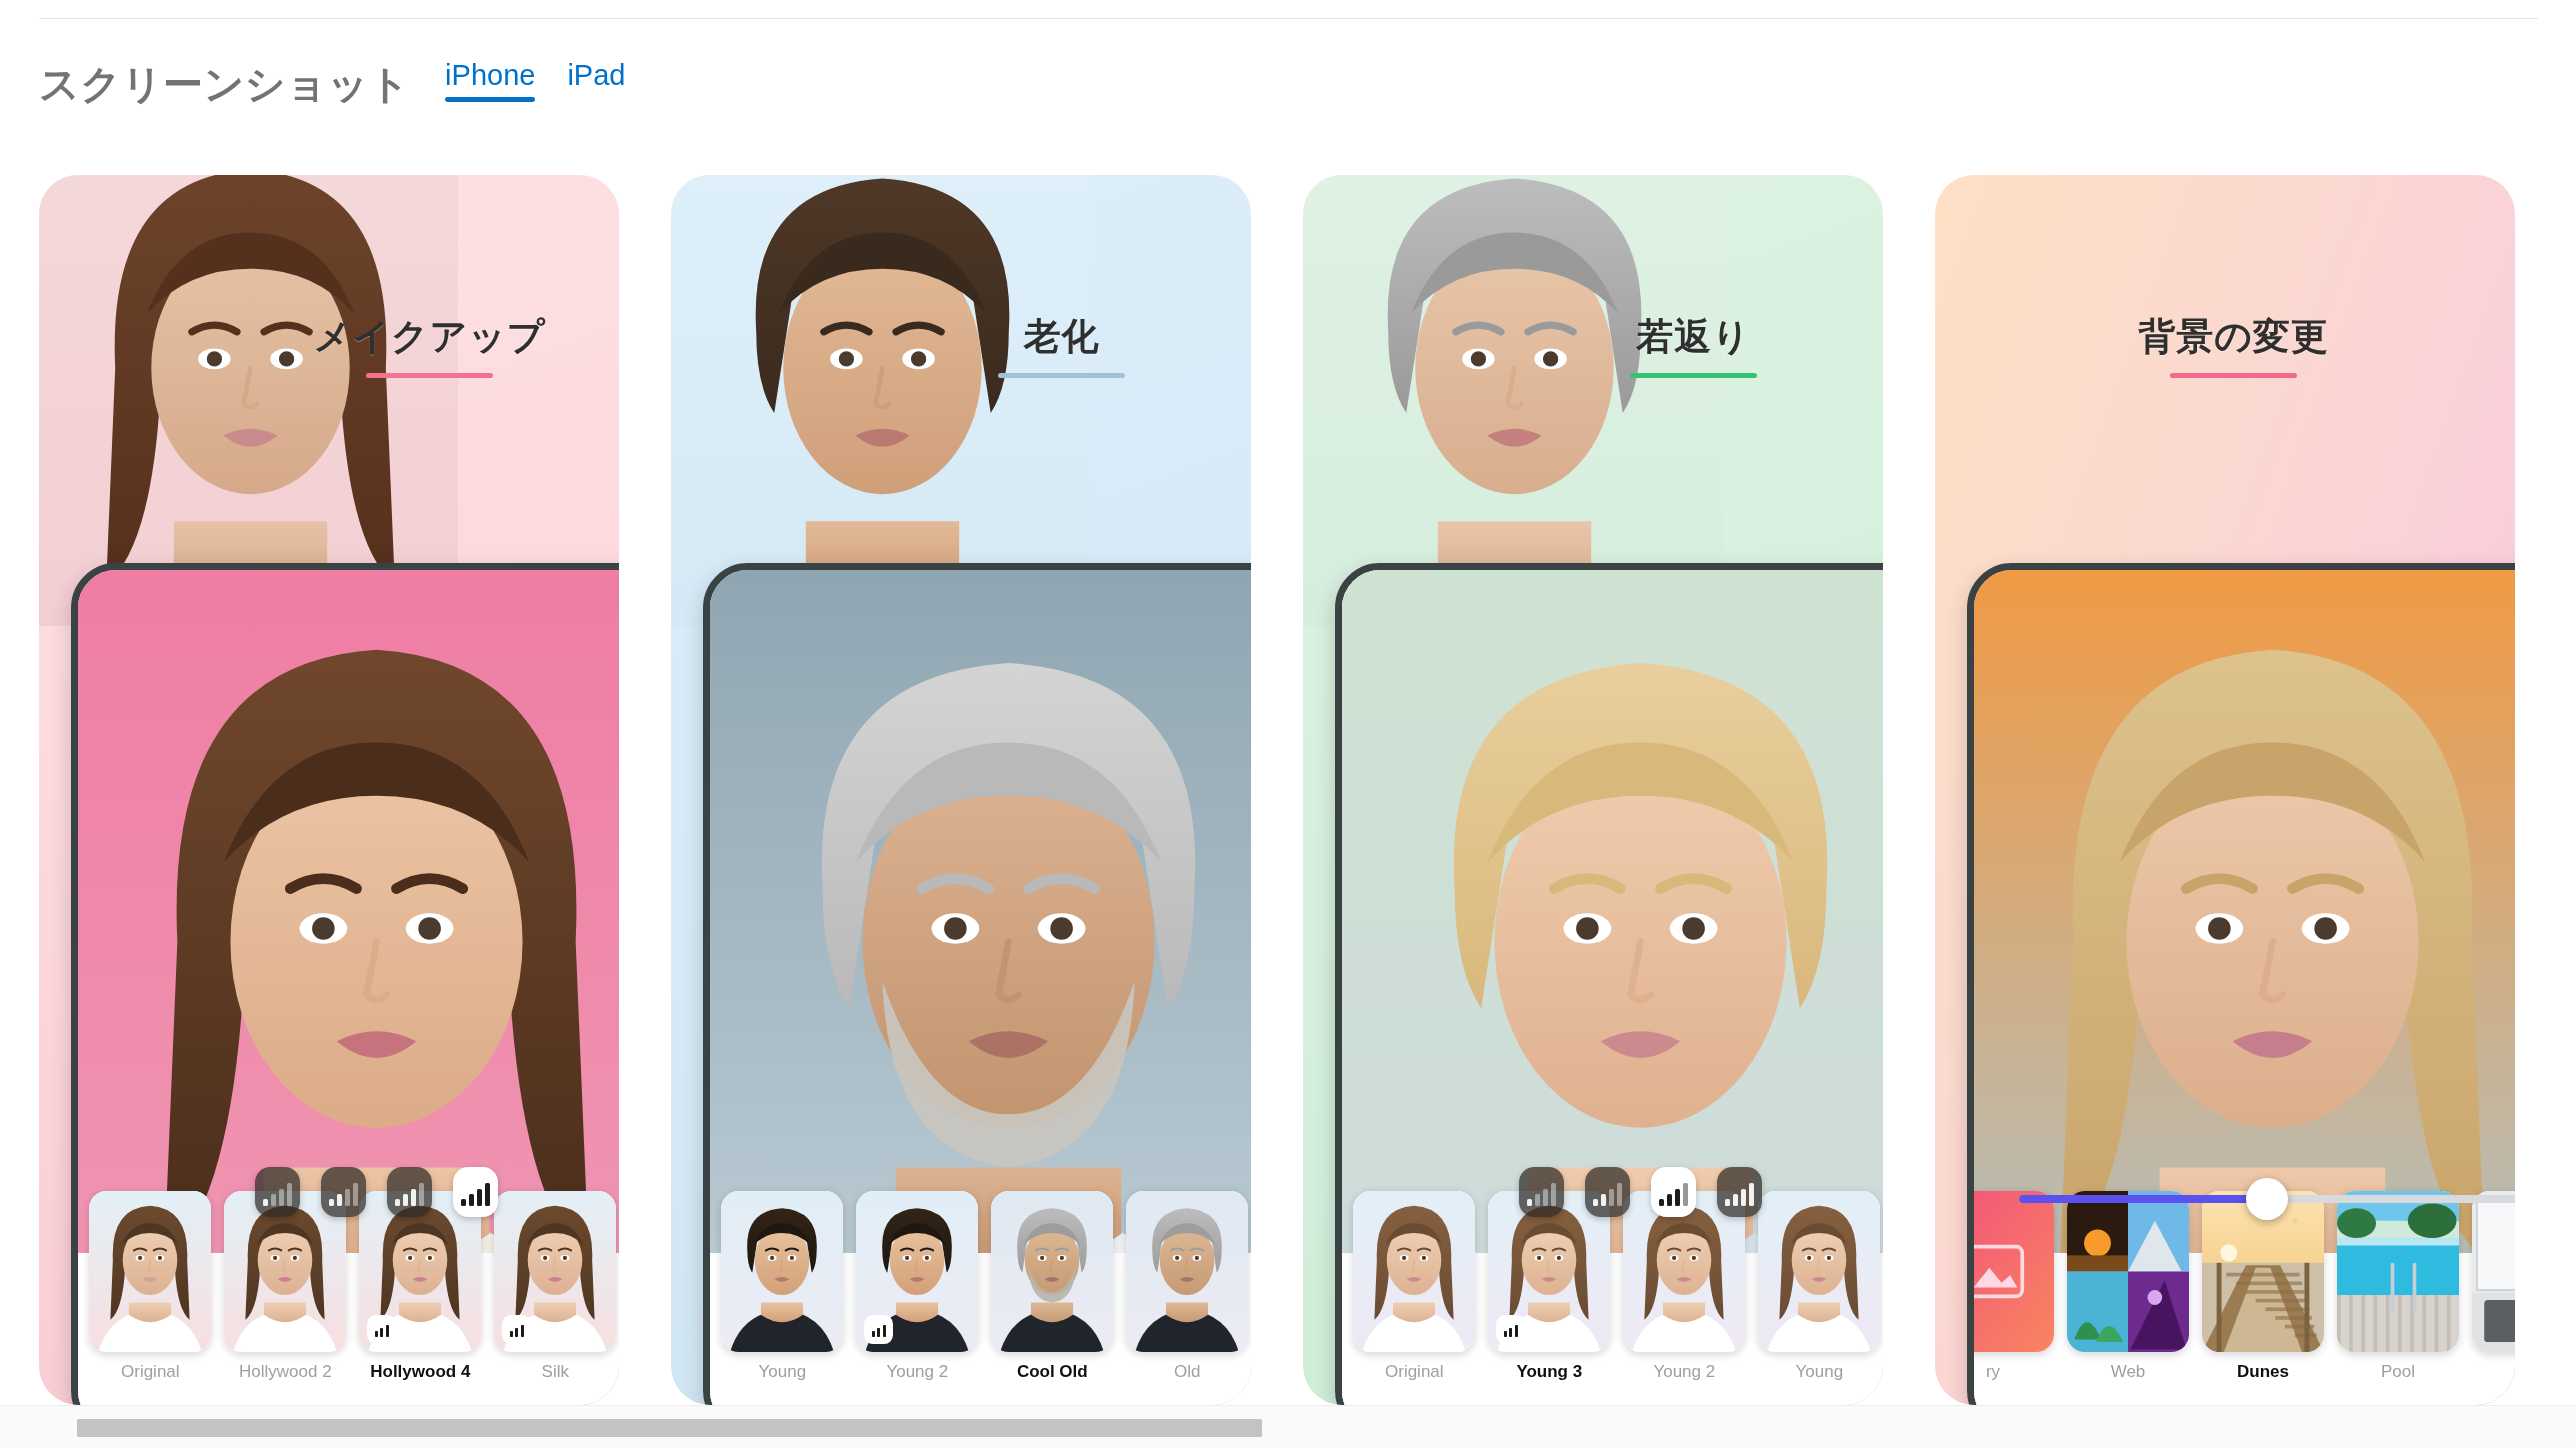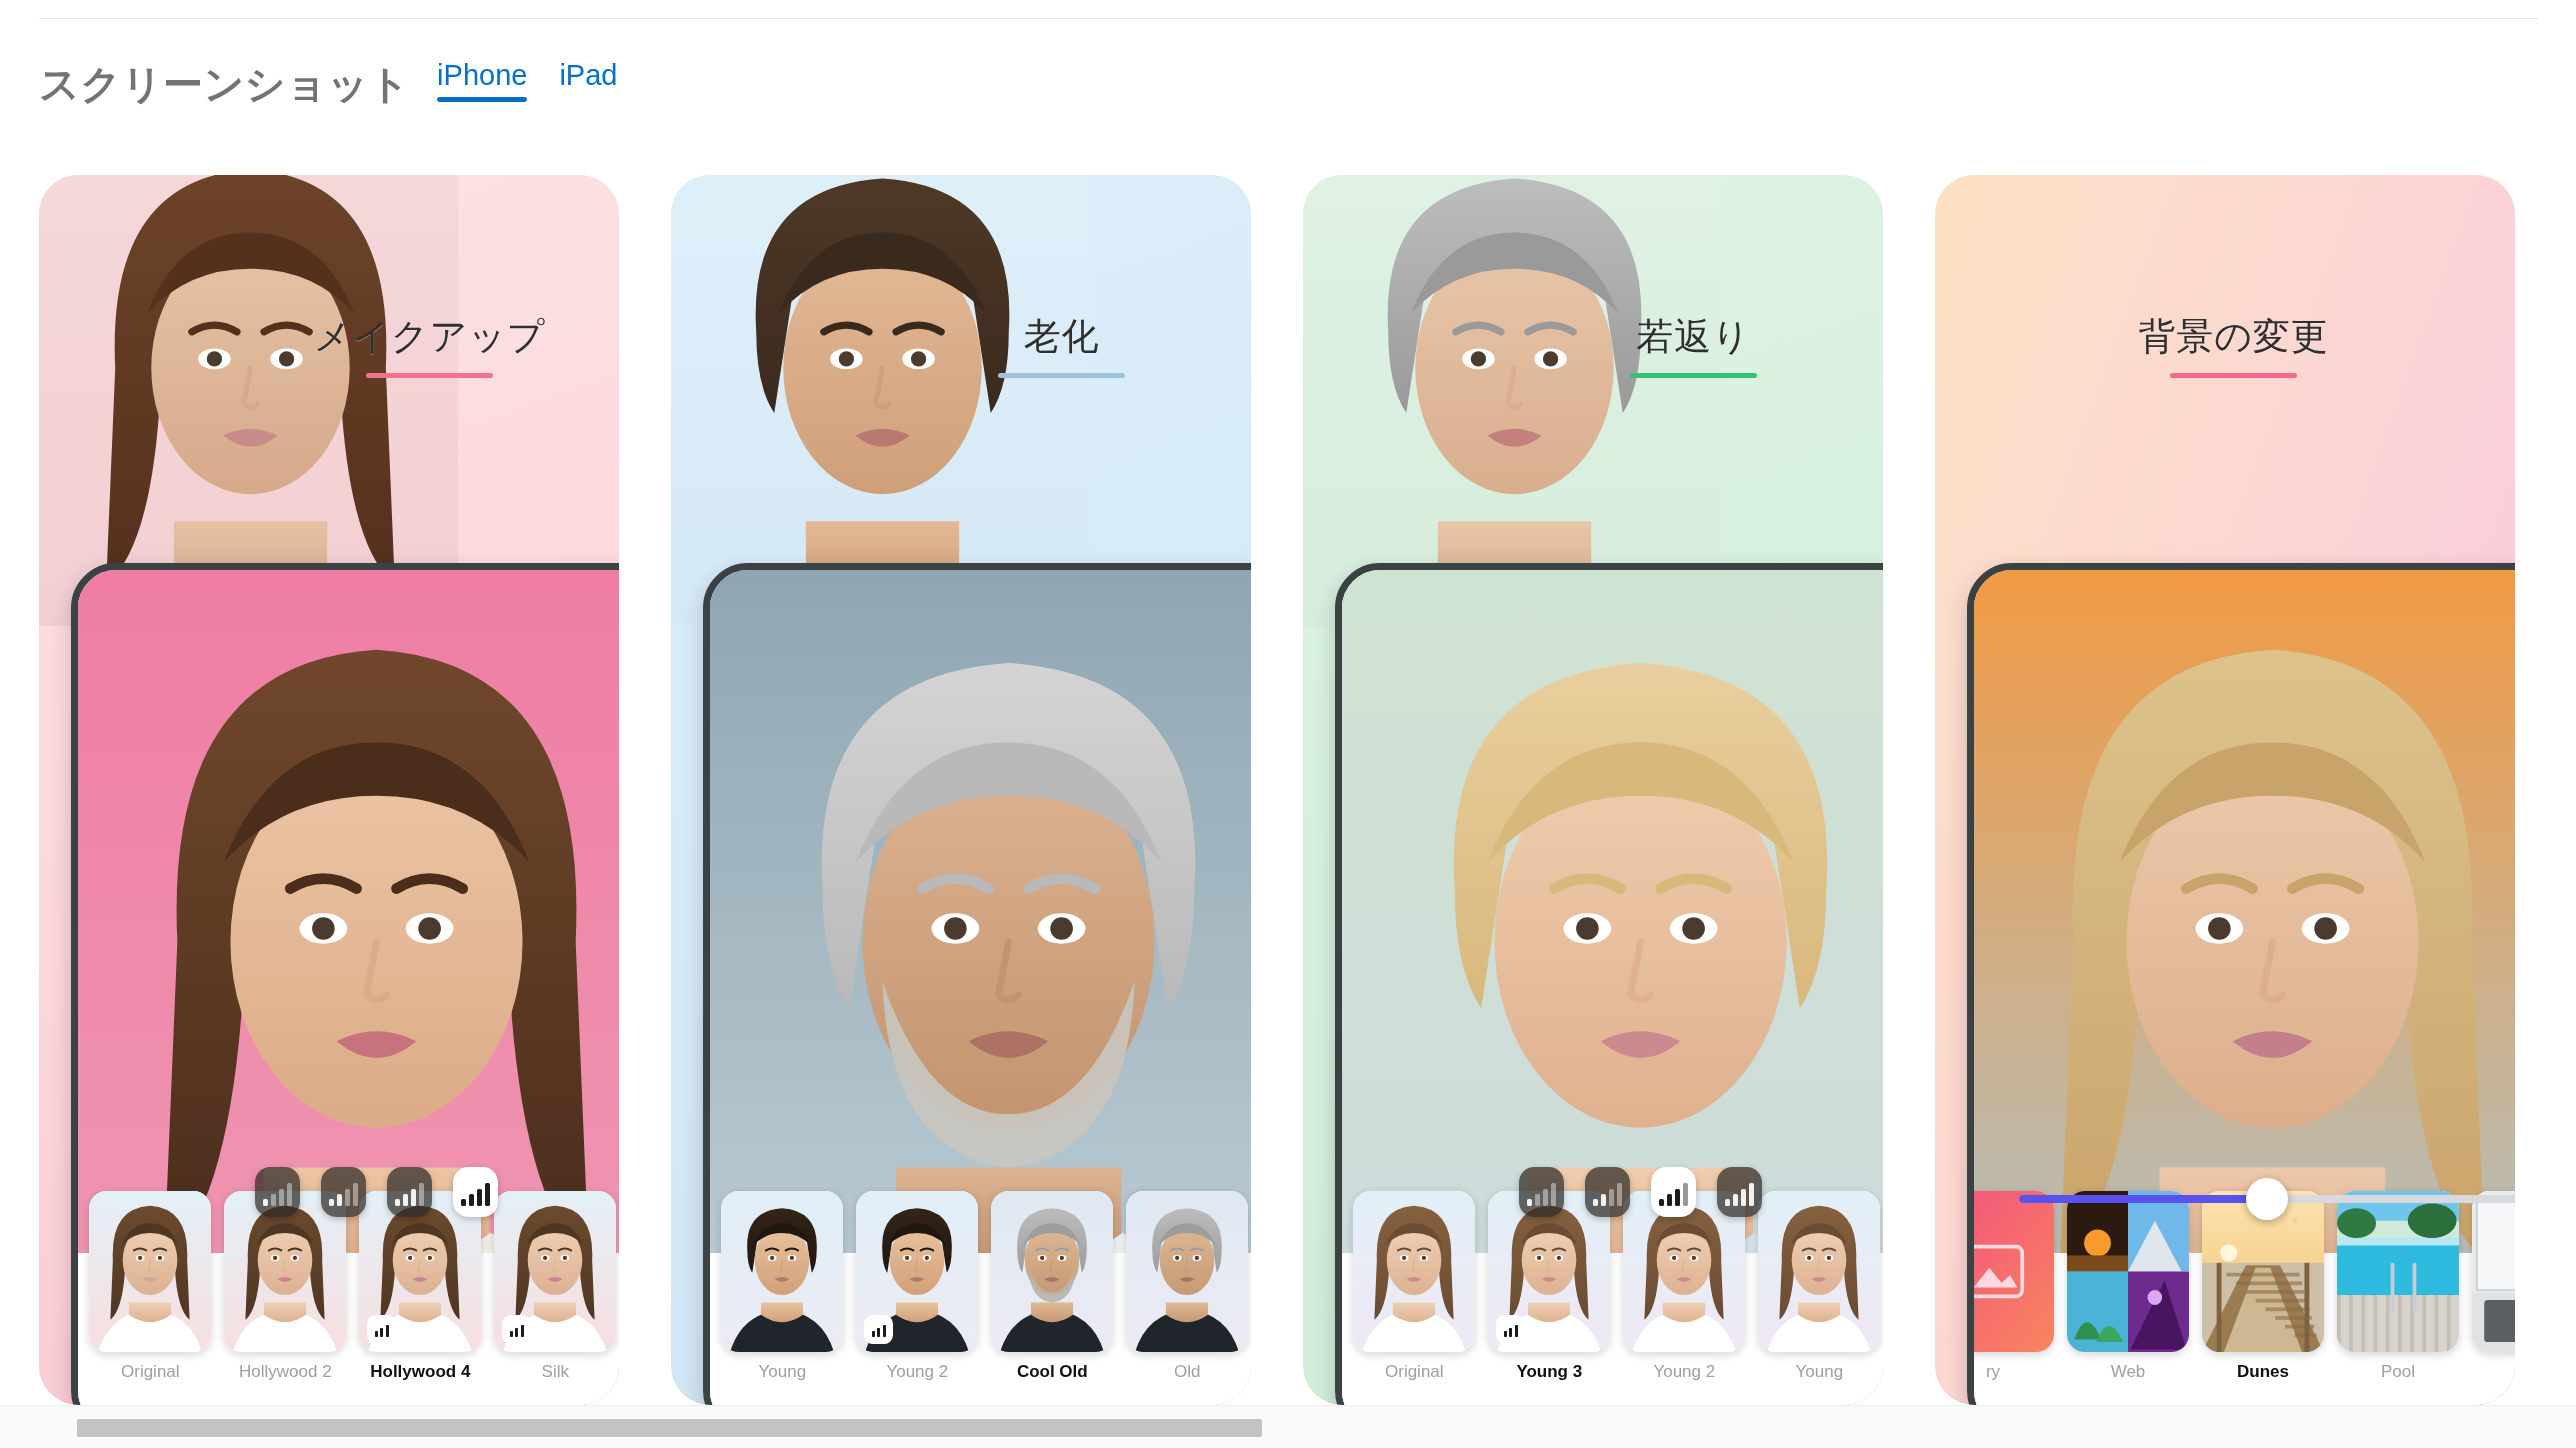--- a/index.html
+++ b/index.html
@@ -19,21 +19,21 @@
 
   
   .header {
     position: absolute; left: 39px; top: 60px;
     display: flex; align-items: flex-end; gap: 27px;
   }
   .page-title {
     font-size: 40px; font-weight: 700; color: #737373;
     letter-spacing: 0.4px; line-height: 1;
   }
-  .tabs { display: flex; gap: 32px; padding-bottom: 2.4px; }
+  .tabs { display: flex; gap: 32px; padding-bottom: 2.4px; margin-left: 8px; }
   .tab {
     position: relative; font-size: 29px; color: #0070c9;
     line-height: 1.1; padding-bottom: 9.7px; cursor: pointer;
     white-space: nowrap;
   }
   .tab.active::after {
     content: ""; position: absolute; left: 0; right: 0; bottom: 0;
     height: 4.8px; background: #0070c9; border-radius: 2.4px;
   }
 
@@ -61,21 +61,21 @@
   .hero-face {
     position: absolute; left: -14.5px; top: -8px; width: 451px; height: 483px;
   }
 
   .headline {
     position: absolute; left: 0; right: 0; top: 143px;
     text-align: center; padding-left: 201px;
   }
   .headline.h-wide { padding-left: 17px; }
   .headline-text {
-    font-size: 37px; font-weight: 400; color: #2f2f2f;
+    font-size: 37px; font-weight: 700; color: #2f2f2f;
     letter-spacing: 0.8px; line-height: 1;
     text-shadow: 0 0.8px 0.8px rgba(255,255,255,.35);
   }
   .headline-rule {
     margin: 17.7px auto 0; width: 127px; height: 5.6px; border-radius: 3.2px;
   }
 
   
   .phone {
     position: absolute; left: 32px; bottom: -35px;

